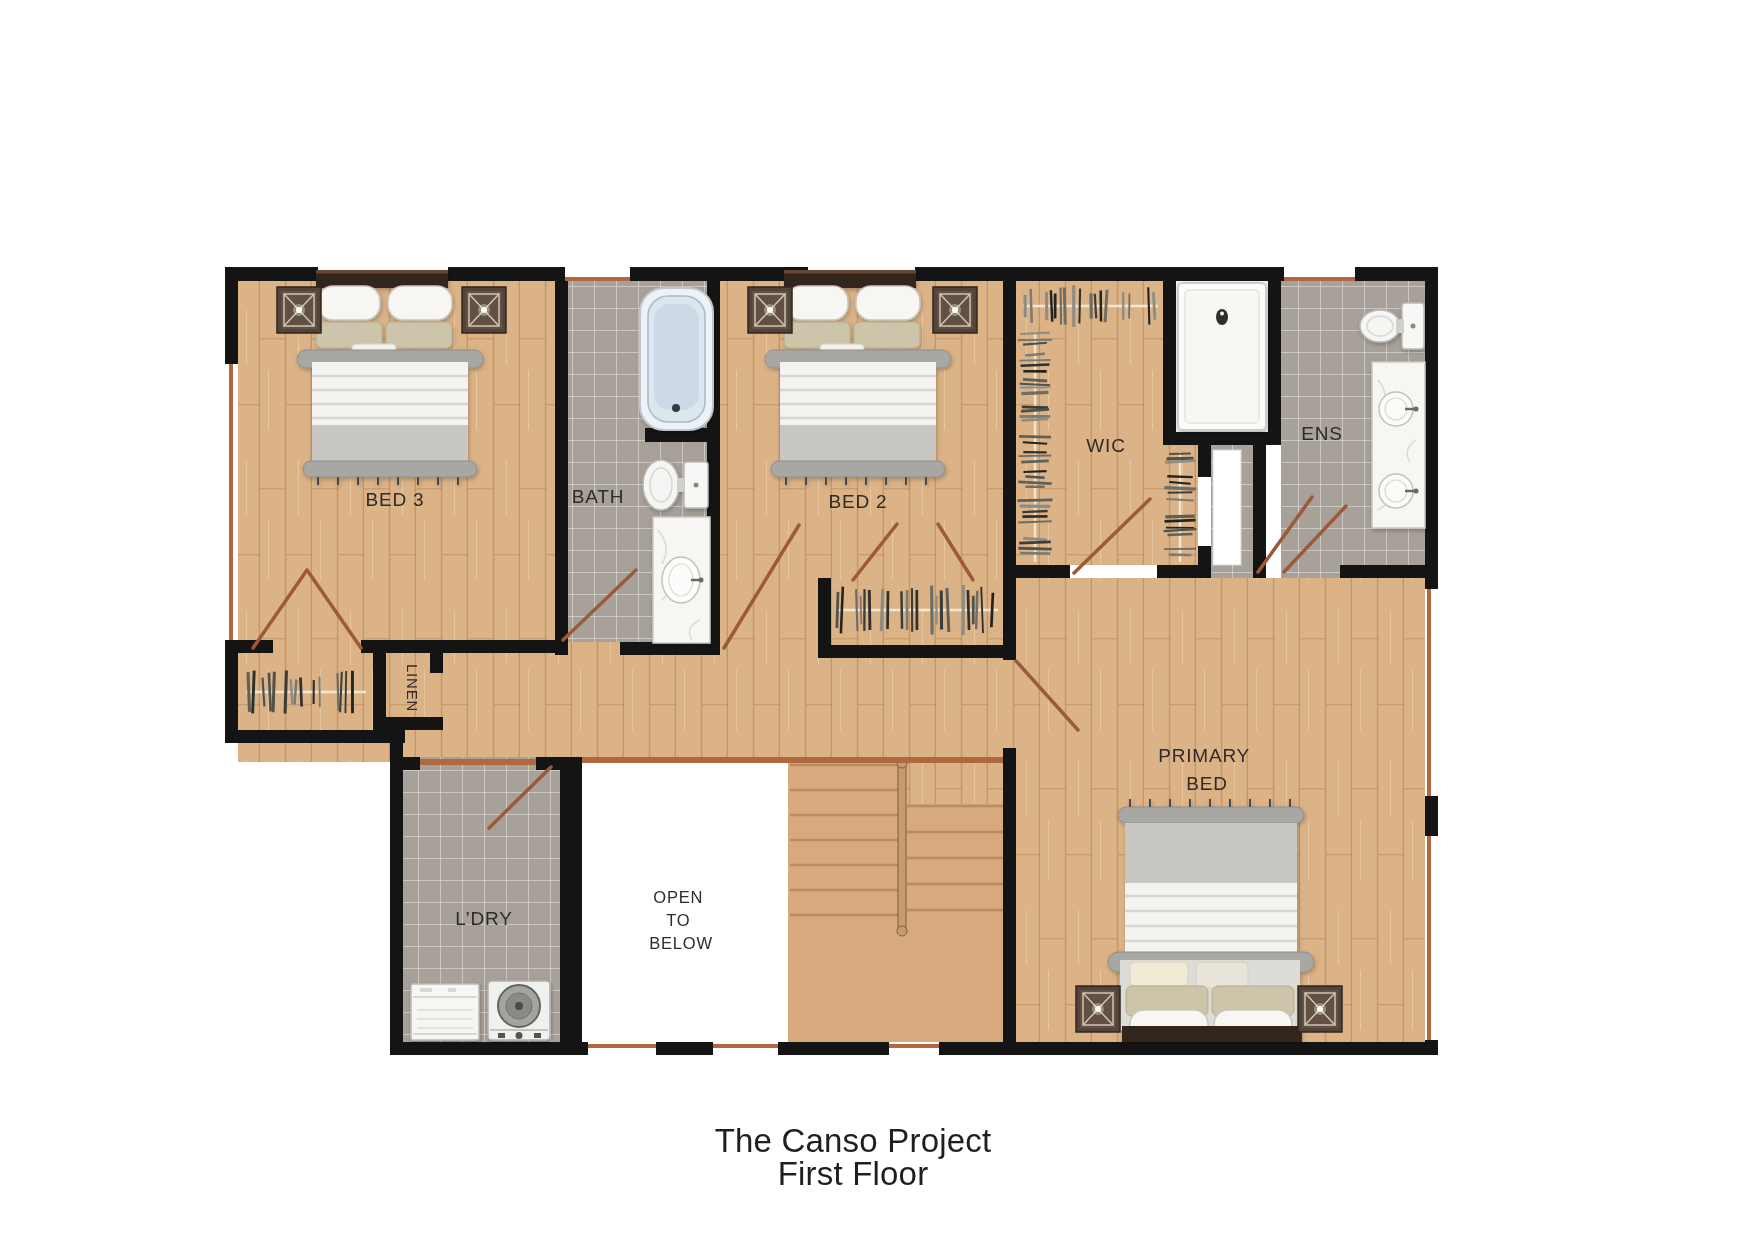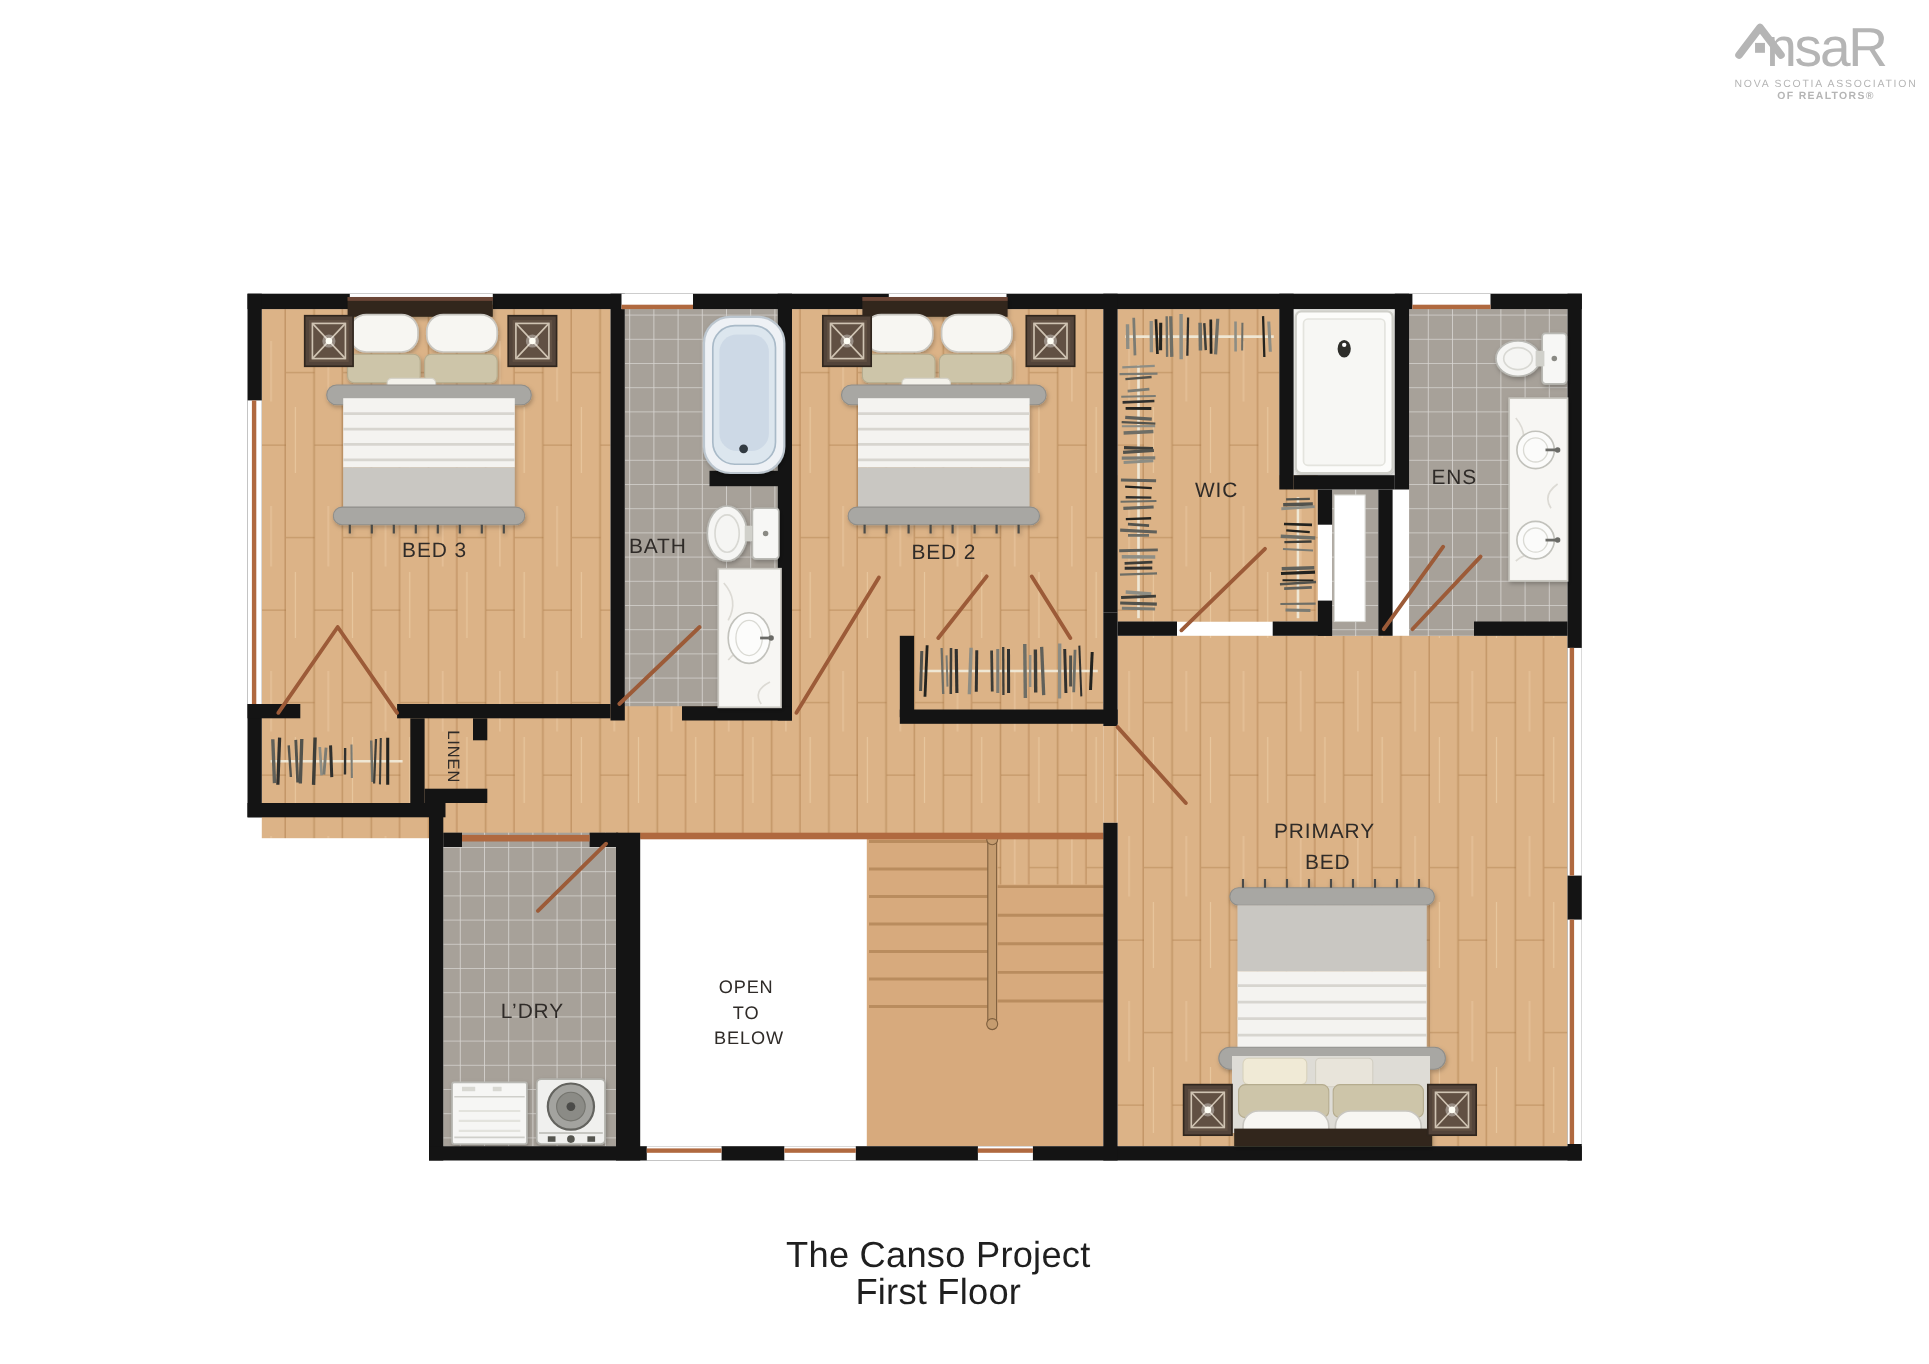--- a/index.html
+++ b/index.html
@@ -428,26 +428,14 @@
       <tspan x="1207" dy="28">BED</tspan>
     </text>
   </g>
 
   <g>
     <text class="title-text" x="853" y="1152">The Canso Project</text>
     <text class="title-text" x="853" y="1185">First Floor</text>
   </g>
 </svg>
 
-<div class="logo">
-  <div class="logo-row">
-    <span class="logo-brand">ns</span>
-    <svg class="logo-house" width="46" height="36" viewBox="0 0 46 36">
-      <polyline points="4,32 23,7 42,32" fill="none" stroke="var(--logo_gray,#b5b5b5)" stroke-width="7" stroke-linecap="round" stroke-linejoin="round"></polyline>
-      <rect x="18.5" y="21" width="9" height="9" fill="var(--logo_gray,#b5b5b5)"></rect>
-    </svg>
-    <span class="logo-brand">aR</span>
-  </div>
-  <div class="logo-sub1">NOVA SCOTIA ASSOCIATION</div>
-  <div class="logo-sub2">OF REALTORS®</div>
+
 </div>
 
-</div>
-
 </body></html>

